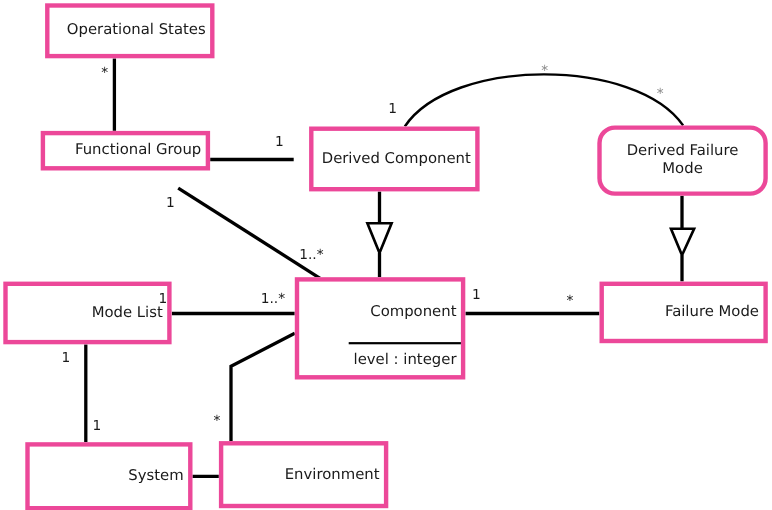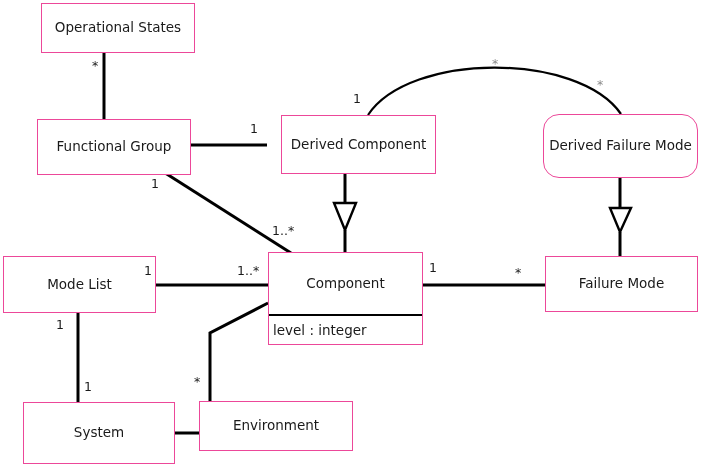--- a/index.html
+++ b/index.html
@@ -21,25 +21,26 @@
   #edge-layer {
     position: absolute;
     left: 0;
     top: 0;
     width: 702px;
     height: 464px;
   }
   .uml-class {
     position: absolute;
     box-sizing: border-box;
-    border: 1px solid #ec4899;
+    border: 4px solid #ec4899;
     background: #ffffff;
     display: flex;
     flex-direction: column;
     z-index: 5;
+    align-items: flex-end;
   }
   .uml-name-compartment {
     flex: 1 1 auto;
     display: flex;
     align-items: center;
     justify-content: center;
     text-align: center;
     padding: 0 4px;
     font-size: 13.5px;
     color: #1a1a1a;
@@ -92,21 +93,21 @@
         <polyline points="620,178 620,208" fill="none" stroke="#000000" stroke-width="3"></polyline>
         <polygon points="610,208 631,208 620,232" fill="#ffffff" stroke="#000000" stroke-width="2.4" stroke-linejoin="miter"></polygon>
         <polyline points="620,232 620,256" fill="none" stroke="#000000" stroke-width="3"></polyline>
       </g>
   </svg>
 
   <div id="class-layer">
       <div class="uml-class" style="left: 41px; top: 3px; width: 154px; height: 50px;">
         <div class="uml-name-compartment">Operational States</div>
       </div>
-      <div class="uml-class" style="left: 37px; top: 119px; width: 154px; height: 56px;">
+      <div class="uml-class" style="left: 37px; top: 119px; width: 154px; height: 36px;">
         <div class="uml-name-compartment">Functional Group</div>
       </div>
       <div class="uml-class" style="left: 281px; top: 115px; width: 155px; height: 59px;">
         <div class="uml-name-compartment">Derived Component</div>
       </div>
       <div class="uml-class" style="left: 543px; top: 114px; width: 155px; height: 64px; border-radius: 16px;">
         <div class="uml-name-compartment">Derived Failure Mode</div>
       </div>
       <div class="uml-class" style="left: 3px; top: 256px; width: 153px; height: 57px;">
         <div class="uml-name-compartment">Mode List</div>
@@ -114,21 +115,21 @@
       <div class="uml-class" style="left: 268px; top: 252px; width: 155px; height: 93px;">
         <div class="uml-name-compartment">Component</div>
         <div class="uml-attr-compartment">level : integer</div>
       </div>
       <div class="uml-class" style="left: 545px; top: 256px; width: 153px; height: 56px;">
         <div class="uml-name-compartment">Failure Mode</div>
       </div>
       <div class="uml-class" style="left: 3px; top: 402px; width: 152px; height: 62px; margin-left: 20px;">
         <div class="uml-name-compartment">System</div>
       </div>
-      <div class="uml-class" style="left: 199px; top: 401px; width: 154px; height: 50px;">
+      <div class="uml-class" style="left: 199px; top: 401px; width: 154px; height: 61px;">
         <div class="uml-name-compartment">Environment</div>
       </div>
     </div>
   <div id="label-layer">
       <span class="mult-label" style="left: 92px; top: 60px;">*</span>
       <span class="mult-label" style="left: 250px; top: 123px;">1</span>
       <span class="mult-label" style="left: 353px; top: 93px;">1</span>
       <span class="mult-label faint" style="left: 492px; top: 58px;">*</span>
       <span class="mult-label faint" style="left: 597px; top: 79px;">*</span>
       <span class="mult-label" style="left: 151px; top: 178px;">1</span>

